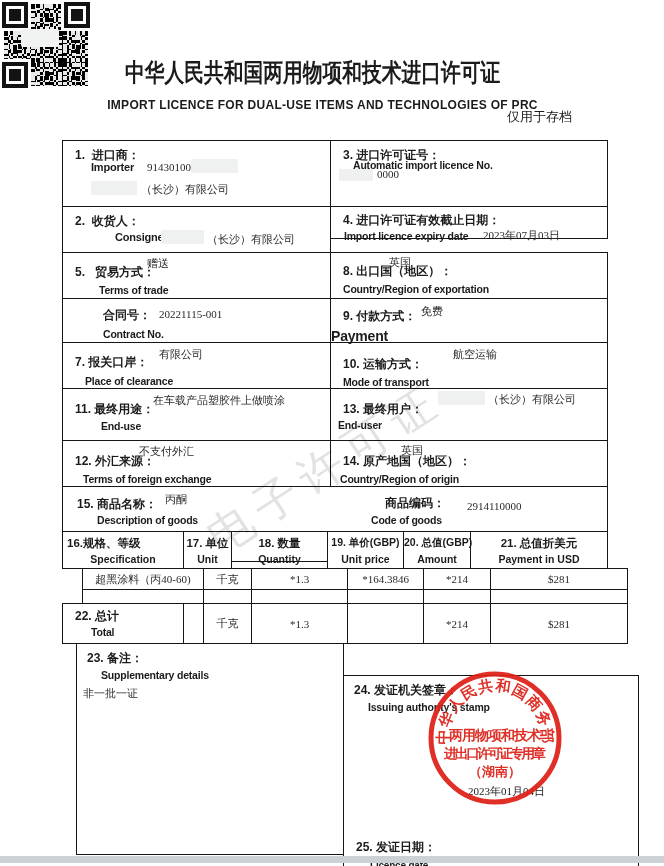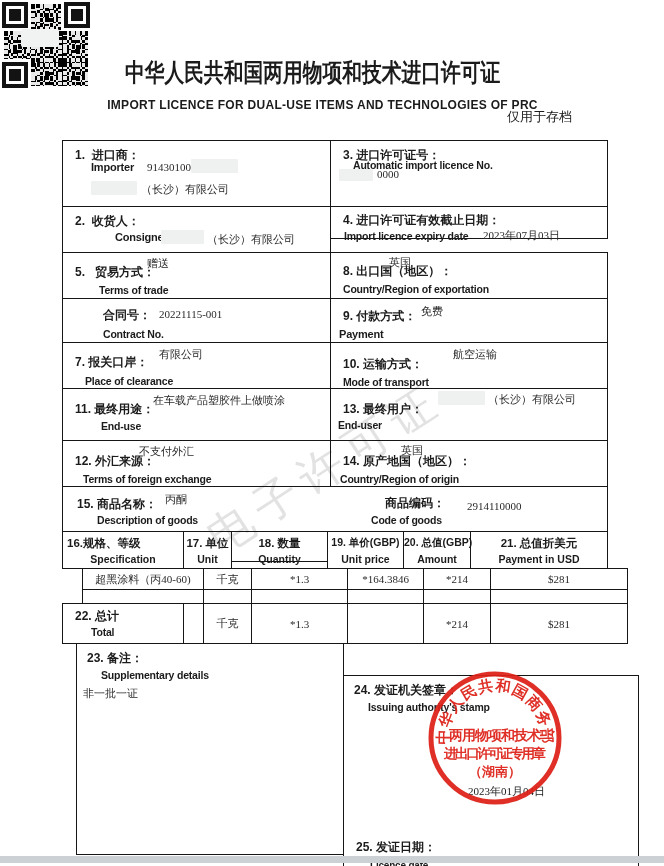--- a/index.html
+++ b/index.html
@@ -112,21 +112,21 @@
   </div>
 
   <div class="cell" style="left:62px;top:298px;width:269px;height:45px">
     <div class="zh" style="left:40px;top:8px">合同号：</div>
     <div class="val" style="left:96px;top:9px">20221115-001</div>
     <div class="en" style="left:40px;top:29px;font-size:10.5px">Contract No.</div>
   </div>
   <div class="cell" style="left:330px;top:298px;width:278px;height:45px">
     <div class="zh" style="left:12px;top:9px">9.&nbsp;付款方式：</div>
     <div class="val" style="left:90px;top:5px">免费</div>
-    <div class="en" style="left:8px;top:29px;font-size:11px">Payment</div>
+    <div class="en" style="left:0;top:29px;font-size:14px">Payment</div>
   </div>
 
   <div class="cell" style="left:62px;top:342px;width:269px;height:47px">
     <div class="zh" style="left:12px;top:11px">7.&nbsp;报关口岸：</div>
     <div class="val" style="left:96px;top:4px">有限公司</div>
     <div class="en" style="left:22px;top:32px;font-size:10.5px">Place of clearance</div>
   </div>
   <div class="cell" style="left:330px;top:342px;width:278px;height:47px">
     <div class="zh" style="left:12px;top:13px">10.&nbsp;运输方式：</div>
     <div class="val" style="left:122px;top:4px">航空运输</div>

